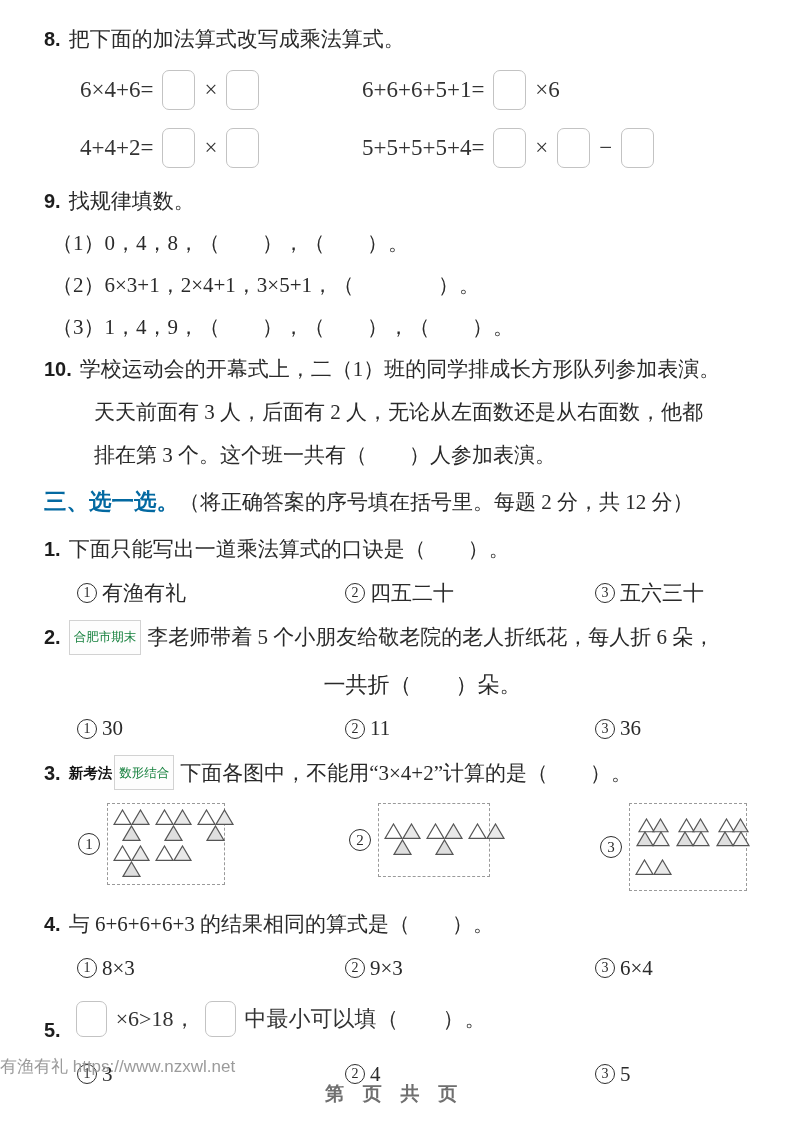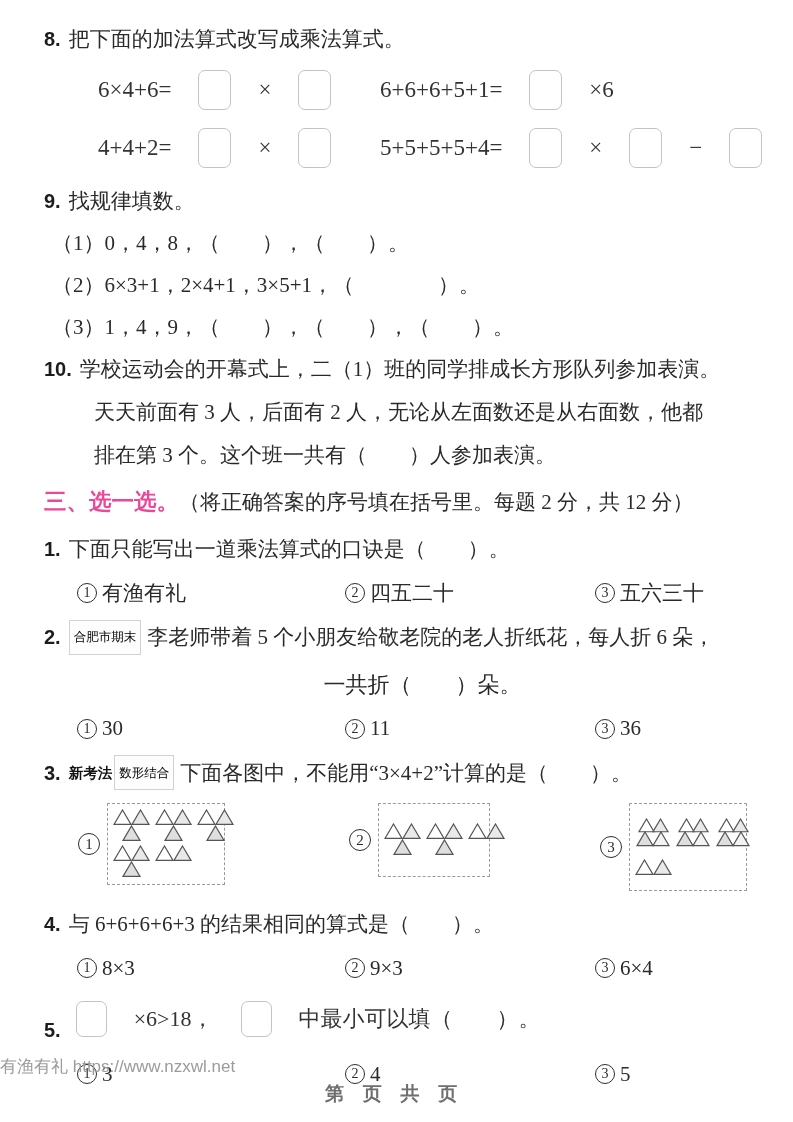--- a/index.html
+++ b/index.html
@@ -13,47 +13,47 @@
   }
   .qline { display:flex; align-items:baseline; line-height:30px; }
   .qnum {
     font-family:"Liberation Sans","DejaVu Sans",sans-serif;
     font-weight:700; font-size:20px; color:#1d1d1d; margin-right:8px; flex:0 0 auto;
   }
   .qtext { font-size:21px; }
   
   .eqgrid { display:grid; grid-template-columns:282px auto; row-gap:10px; margin:12px 0 14px 34px; }
   .eq { display:flex; align-items:center; height:48px; font-size:23px; color:#333; }
-  .eqt { margin:0 20px; white-space:nowrap; }
+  .eqt { margin:0 2px; white-space:nowrap; }
   .wbox {
     display:inline-block; width:33px; height:40px; flex:0 0 auto;
     border:1.6px solid #c3c3c3; border-radius:7px; margin:0 7px; background:#fff;
   }
   
   .item { display:flex; margin:12px 0 12px 8px; font-size:21px; line-height:30px; }
   
   .cont50 { margin:13px 0 13px 50px; font-size:21px; line-height:30px; }
   .cont34 { margin:12px 0 0 34px; font-size:22px; line-height:30px;text-align:center; }
   .sect { margin:16px 0 14px 0; line-height:32px; }
-  .sect-bold { font-weight:700; font-size:22.5px; color:#ec4899; }
+  .sect-bold { font-weight:700; font-size:22.5px; color:#0369a1; }
   .sect-note { font-size:21px; }
   .q { margin-top:14px; }
   
   .opts { display:grid; grid-template-columns:268px 250px auto; margin:14px 0 0 33px; height:30px; align-items:center; font-size:21px; }
   .opt { display:flex; align-items:center; }
   .circ {
     display:inline-flex; align-items:center; justify-content:center;
     width:20px; height:20px; border:1.3px solid #2e2e2e; border-radius:50%;
     font-size:14px; line-height:1; margin-right:5px; flex:0 0 auto;
   }
   .optlabel { font-size:21px; white-space:nowrap; }
   
   .badge {
     font-family:"Liberation Sans","DejaVu Sans",sans-serif;
-    font-size:12.5px; color:#000000; border:1px solid #d2d2d2; background:#fdfdfd;
+    font-size:12.5px; color:#15803d; border:1px solid #d2d2d2; background:#fdfdfd;
     padding:1.5px 4px; margin-right:6px; position:relative; top:-3px; white-space:nowrap; flex:0 0 auto;text-align:right;
   }
   .badge-bold {
     font-family:"Liberation Sans","DejaVu Sans",sans-serif;
     font-weight:700; font-size:14.5px; color:#141414; margin-right:2px;
     position:relative; top:-2px; white-space:nowrap; flex:0 0 auto;
   }
   
   .figs { display:flex; align-items:flex-start; margin:10px 0 18px 34px; }
   .fig { display:flex; align-items:center; }

